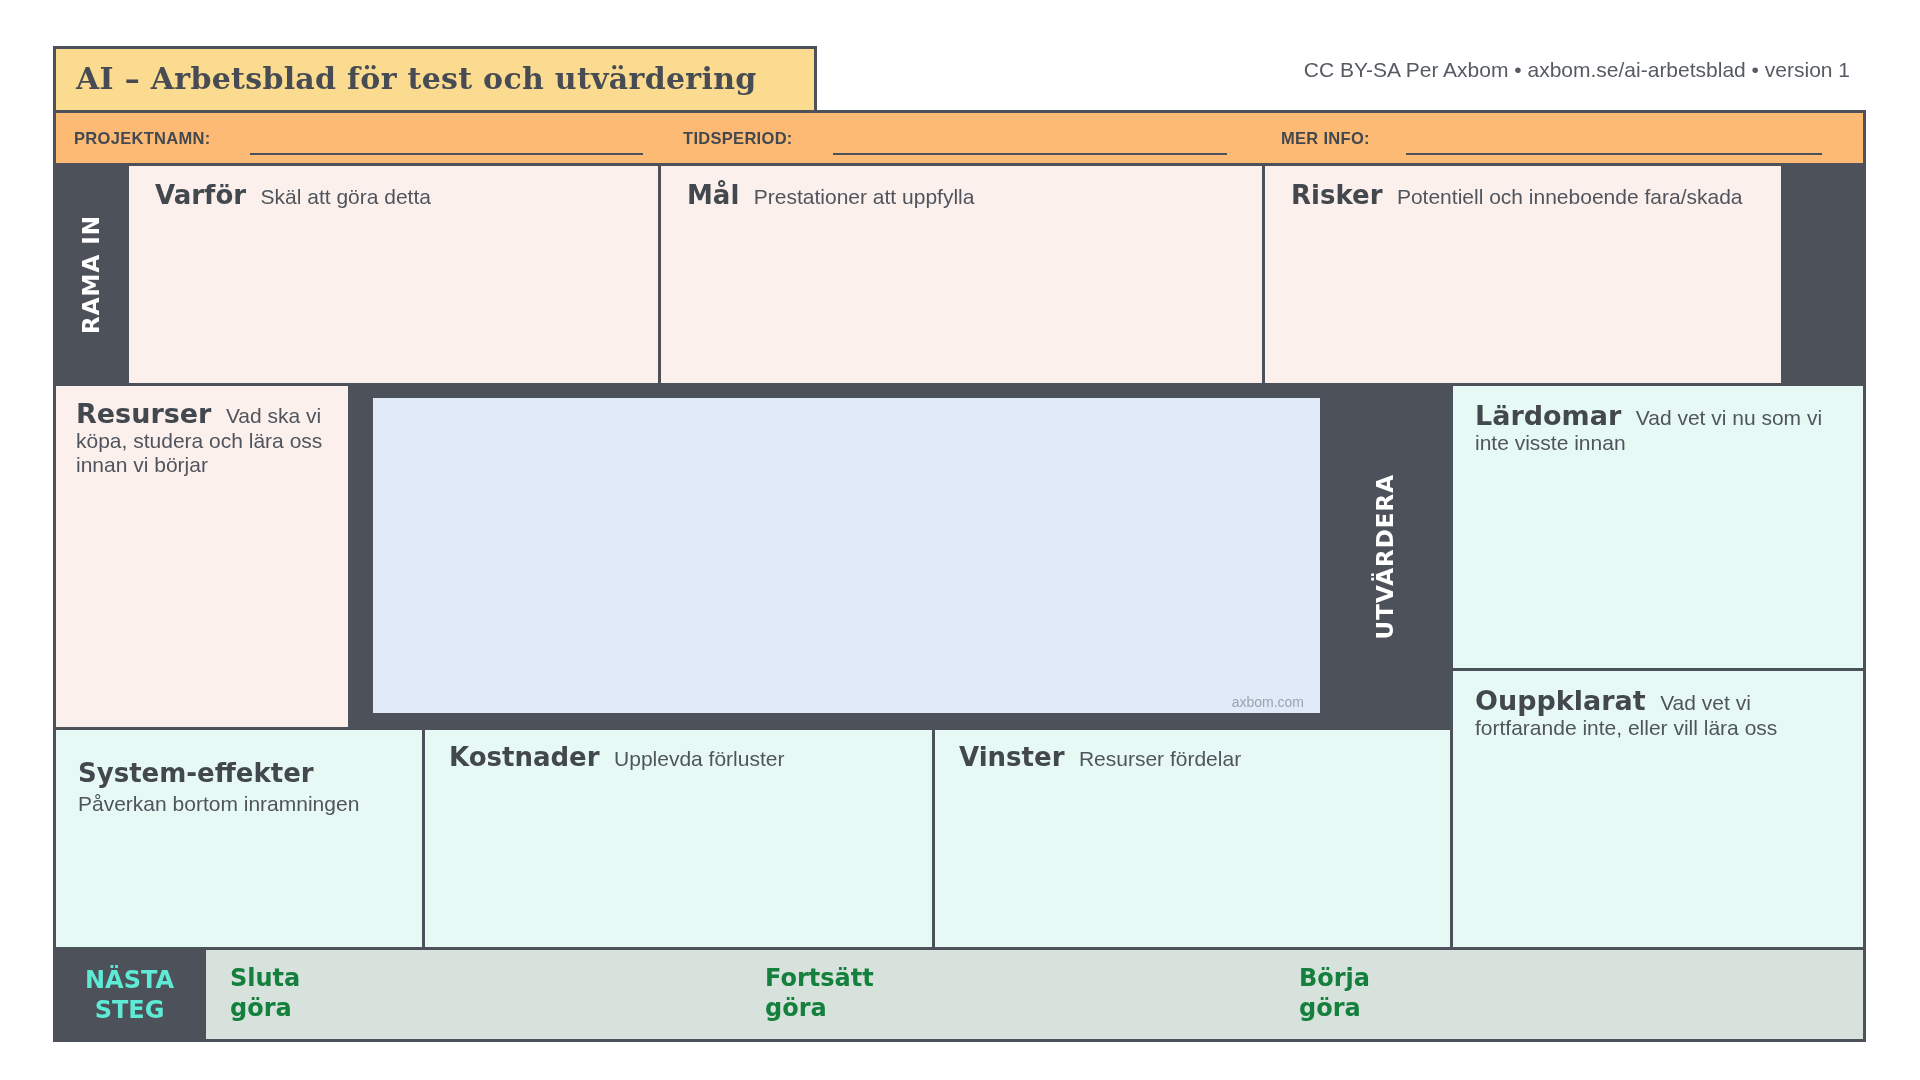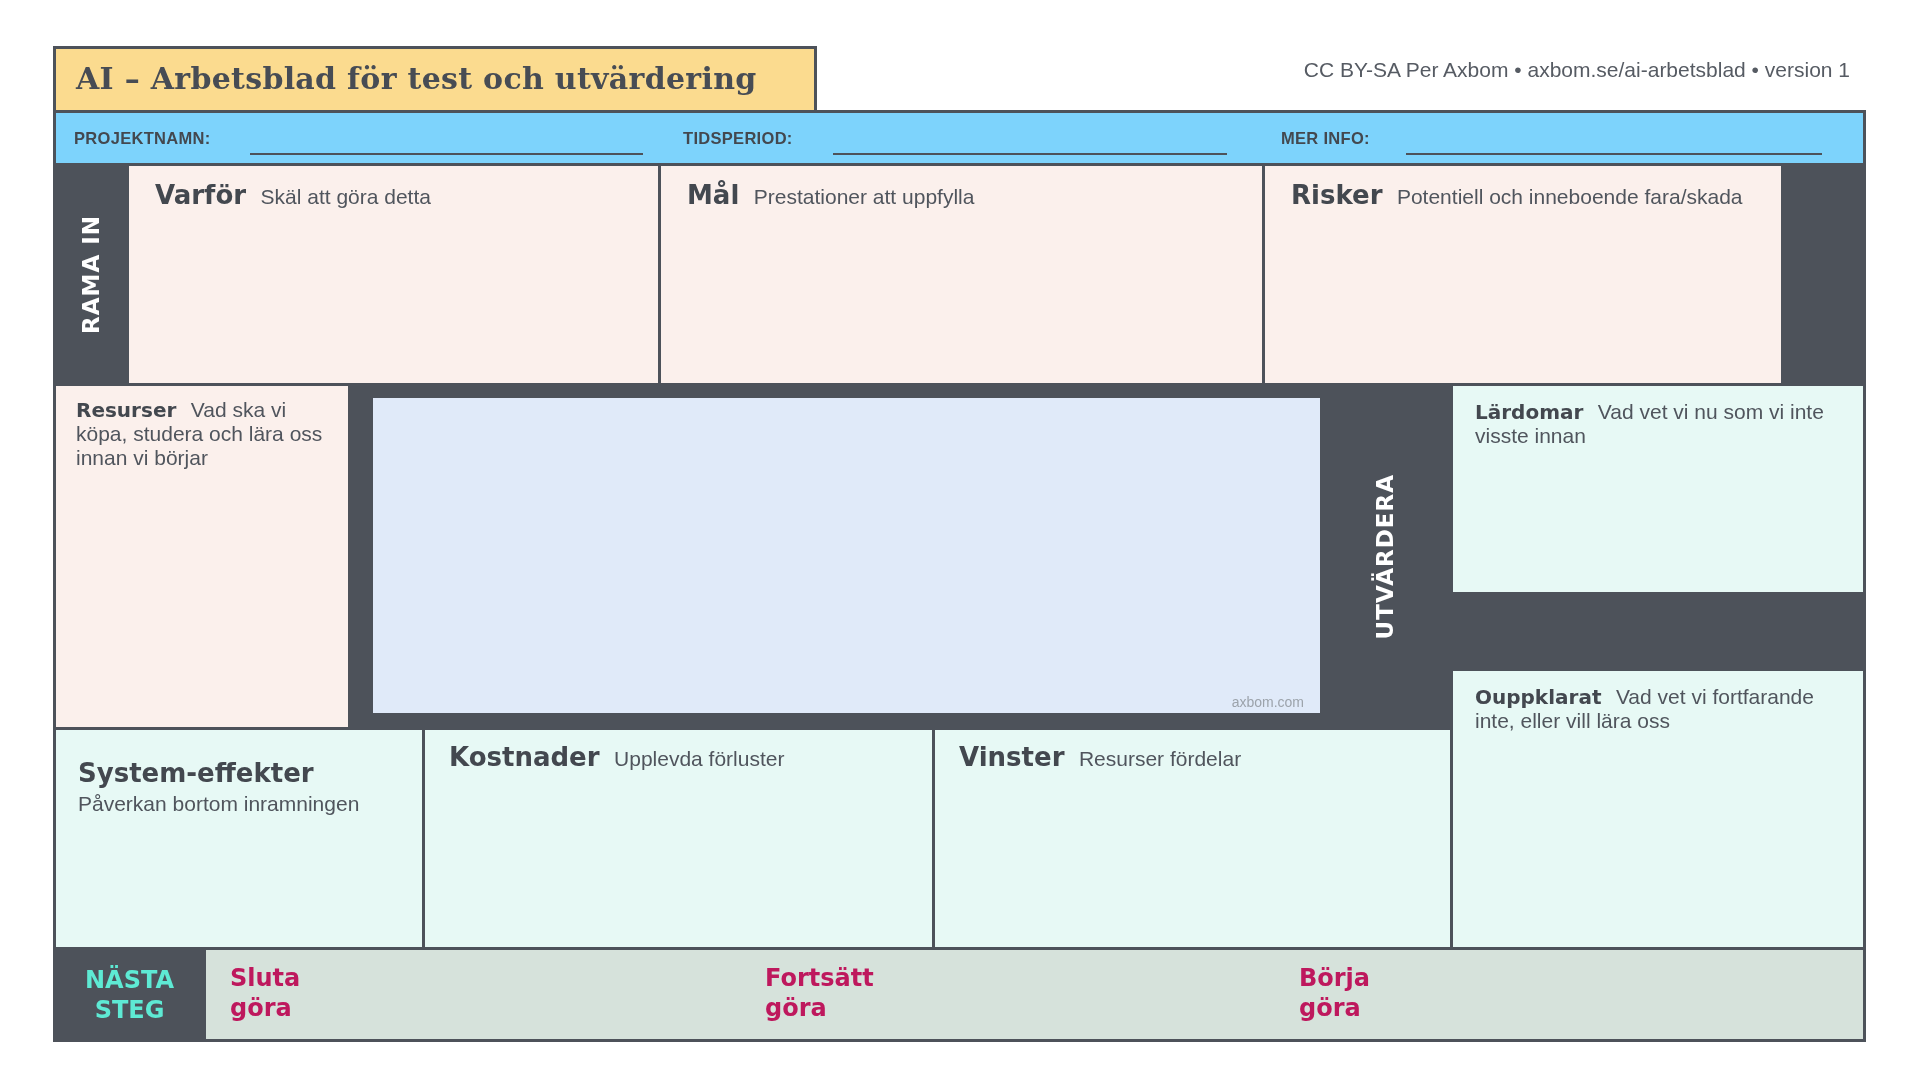--- a/index.html
+++ b/index.html
@@ -12,28 +12,28 @@
   .title-box .txt { font-family:"DejaVu Serif", serif; font-weight:700; font-size:30px;
                     color:#474c54; line-height:59px; padding-left:20px; letter-spacing:0.3px; }
   .credit { position:absolute; top:58px; right:70px; font-size:21px; color:#565b63; }
 
   
   .sheet { position:absolute; left:53px; top:110px; width:1813px; height:932px;
            background:#4d525a; border:3px solid #4d525a; box-sizing:border-box; }
   .cell { position:absolute; box-sizing:border-box; }
   .pink  { background:#fbf0ec; }
   .cyan  { background:#e7f9f5; }
-  .green1{ background:#7dd3fc; }
+  .green1{ background:#fdba74; }
   .green2{ background:#d6e2db; }
 
   .head { padding:14px 24px 0 26px; }
   .head .t { font-family:"DejaVu Sans", sans-serif; font-weight:700; font-size:26px;
              color:#43484f; margin-right:10px; }
   .head .s { font-size:21px; color:#50555d; }
-  .head.small .t { font-size:20px; }
+  .head.small .t { font-size:27px; }
   .head .s.block { display:block; margin-top:4px; }
 
   
   .proj-label { position:absolute; top:16px; font-size:16.5px; font-weight:700;
                 color:#43484f; letter-spacing:0.3px; }
   .proj-line  { position:absolute; top:18px; height:22px; border-bottom:2px solid #4d525a;
                 font-size:17px; color:#43484f; }
 
   
   .vwrap { position:absolute; display:flex; align-items:center; justify-content:center; }
@@ -56,21 +56,21 @@
   .hdr.left   { padding-left:24px; }
   .hdr.center { justify-content:center; }
   .watermark { position:absolute; right:16px; bottom:3px; font-size:14px; color:#9ca3ab; }
 
   
   .nasta-tab { position:absolute; left:0; top:837px; width:147px; height:89px;
                display:flex; align-items:center; justify-content:center; }
   .nasta-tab .txt { font-family:"DejaVu Sans", sans-serif; font-weight:700; font-size:24px;
                     color:#5eead4; text-align:center; line-height:1.25; white-space:pre-line; }
   .next-item { position:absolute; top:13px; font-family:"DejaVu Sans", sans-serif;
-               font-weight:700; font-size:24px; color:#be185d; line-height:1.25;
+               font-weight:700; font-size:24px; color:#15803d; line-height:1.25;
                white-space:pre-line; }
 </style>
 </head>
 <body>
 
 <div class="canvas">
 
   <div class="credit">CC BY-SA Per Axbom • axbom.se/ai-arbetsblad • version 1</div>
 
   <div class="sheet">
@@ -111,21 +111,21 @@
     </div>
 
     <div class="blue-panel">
       <div class="watermark">axbom.com</div>
     </div>
 
     <div class="vwrap" style="left:1264px; top:273px; width:130px; height:341px;">
       <span class="vlabel">UTVÄRDERA</span>
     </div>
 
-    <div class="cell cyan head small" style="left:1397px; top:273px; width:410px; height:206px; padding:14px 18px 0 22px;">
+    <div class="cell cyan head small" style="left:1397px; top:273px; width:410px; height:282px; padding:14px 18px 0 22px;">
       <span class="t">Lärdomar</span>
       <span class="s">Vad vet vi nu som vi inte visste innan</span>
     </div>
     <div class="cell cyan head small" style="left:1397px; top:558px; width:410px; height:276px; padding:14px 18px 0 22px;">
       <span class="t">Ouppklarat</span>
       <span class="s">Vad vet vi fortfarande inte, eller vill lära oss</span>
     </div>
 
     <div class="cell cyan head" style="left:0; top:617px; width:366px; height:217px; padding:28px 20px 0 22px;">
       <span class="t">System-effekter</span>

